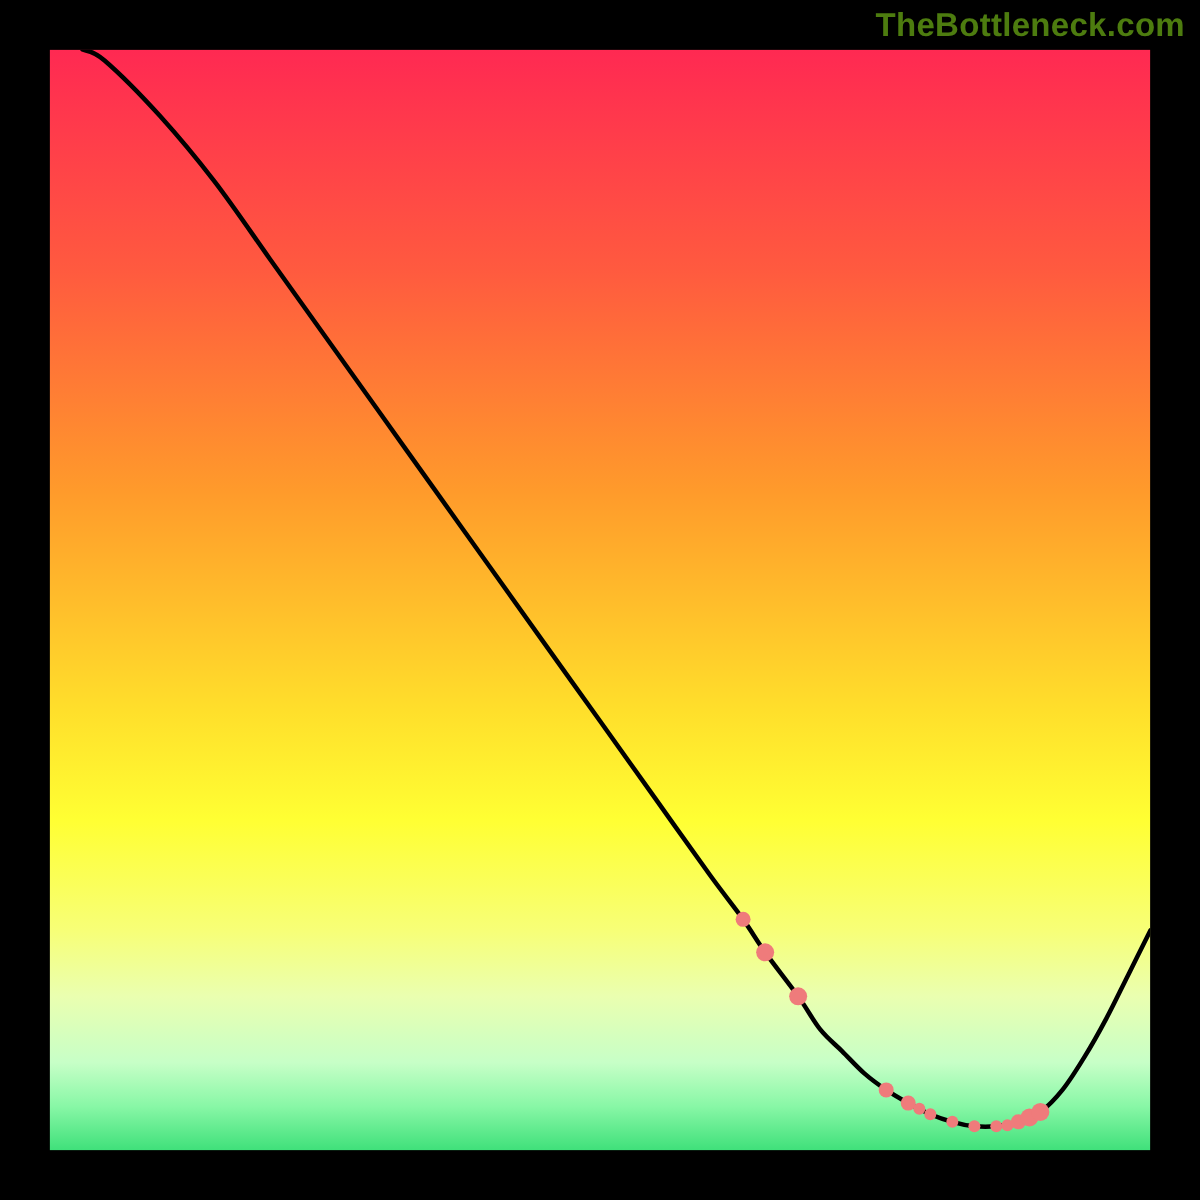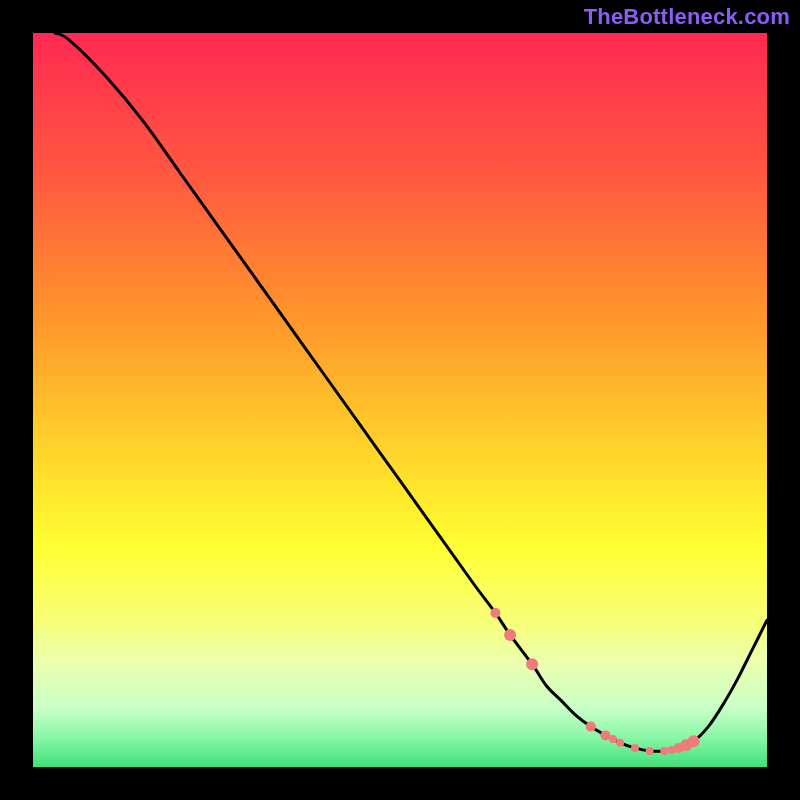--- a/index.html
+++ b/index.html
@@ -14,21 +14,21 @@
   .frame {
     position: relative;
     width: 800px;
     height: 800px;
     background: #000;
   }
   .watermark {
     position: absolute;
     top: 4px;
     right: 10px;
-    color: #8b5cf6;
+    color: #4d7c0f;
     font-size: 22px;
     font-weight: 600;
     letter-spacing: 0.2px;
     z-index: 5;
   }
   .plot-area {
     position: absolute;
     left: 33px;
     top: 33px;
     width: 734px;

